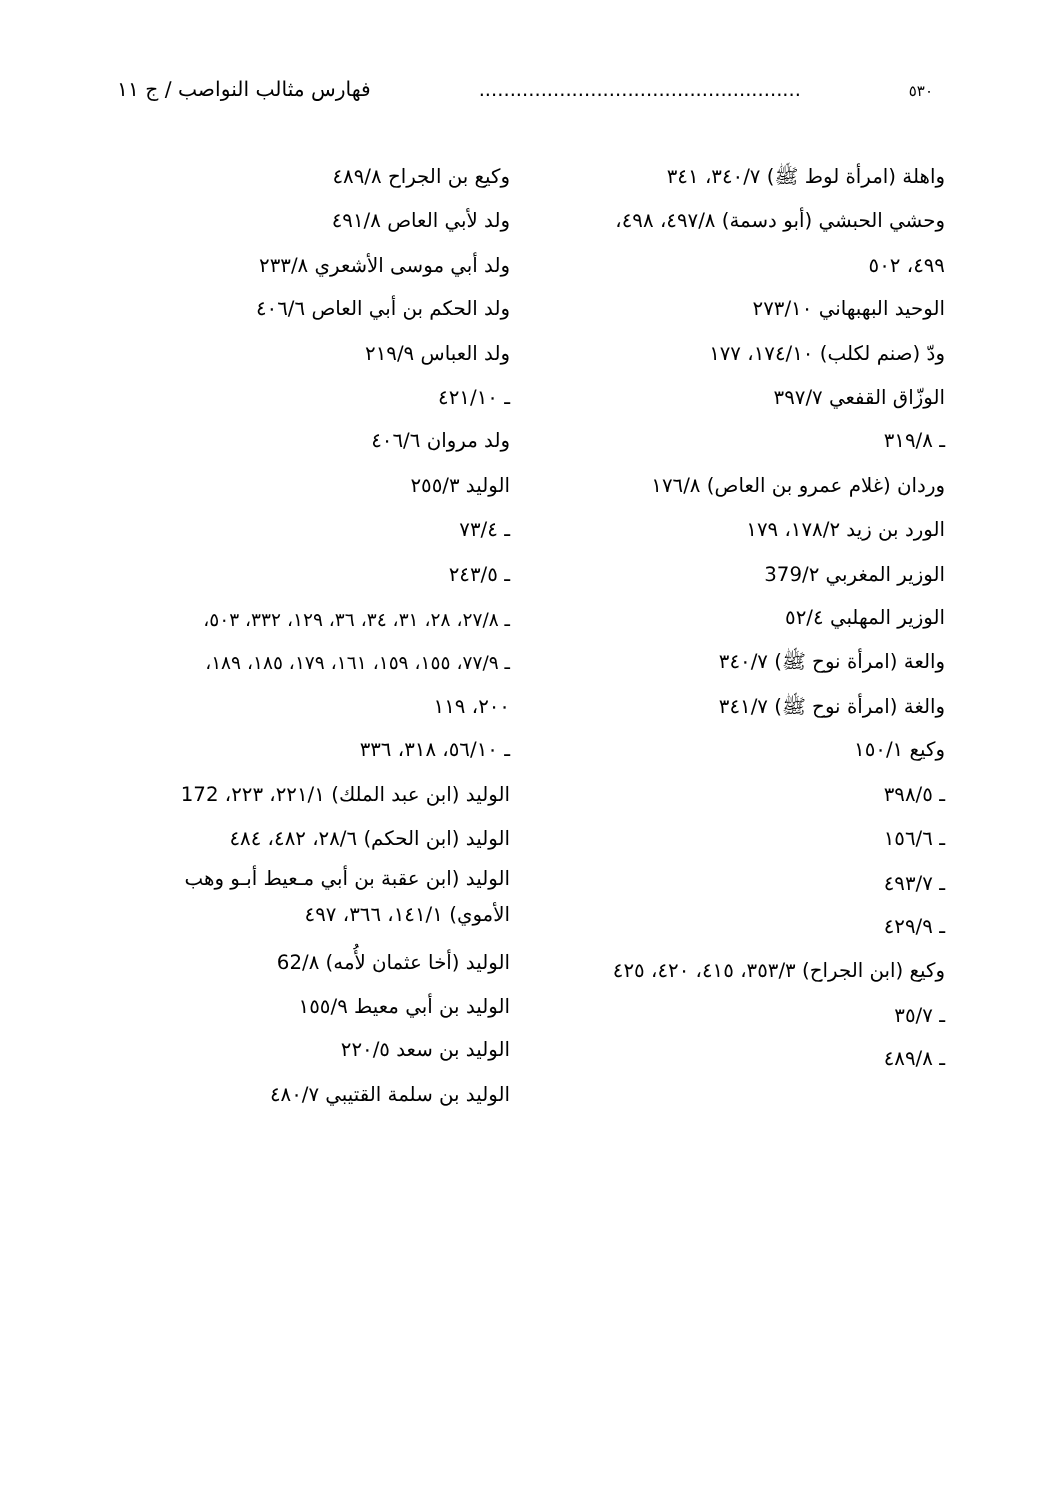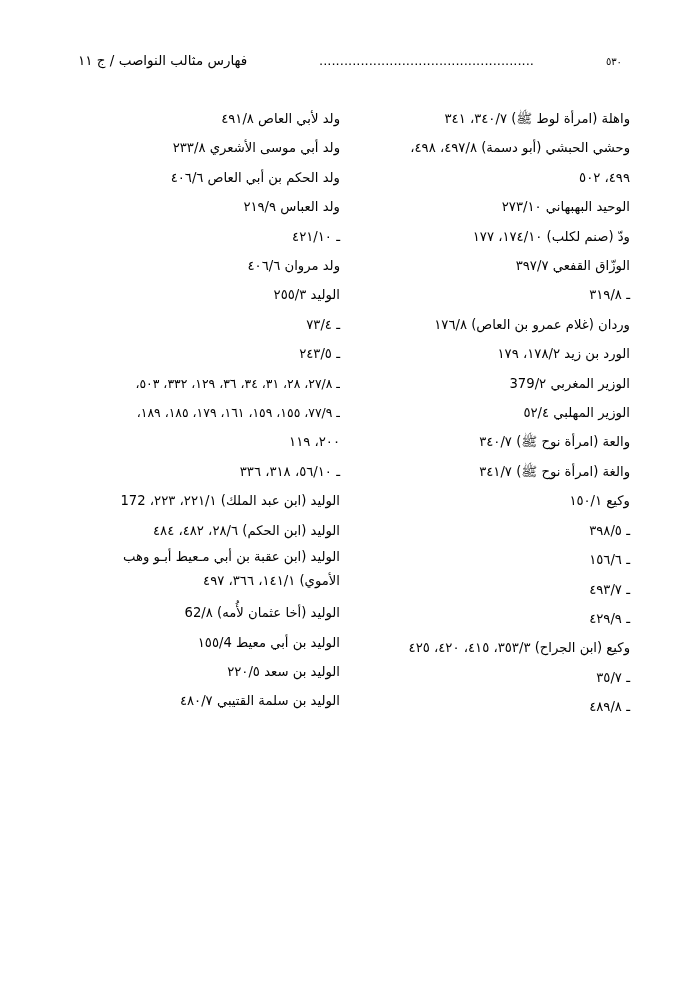--- a/index.html
+++ b/index.html
@@ -121,39 +121,40 @@
       <div class="entry">ـ ٣٩٨/٥</div>
       <div class="entry">ـ ١٥٦/٦</div>
       <div class="entry">ـ ٤٩٣/٧</div>
       <div class="entry">ـ ٤٢٩/٩</div>
       <div class="entry">وكيع (ابن الجراح) ٣٥٣/٣، ٤١٥، ٤٢٠، ٤٢٥</div>
       <div class="entry">ـ ٣٥/٧</div>
       <div class="entry">ـ ٤٨٩/٨</div>
     </div>
 
     <div class="col col-left">
+      <div class="entry">وكيع بن الجراح ٤٨٩/٨</div>
       <div class="entry">ولد لأبي العاص ٤٩١/٨</div>
       <div class="entry">ولد أبي موسى الأشعري ٢٣٣/٨</div>
       <div class="entry">ولد الحكم بن أبي العاص ٤٠٦/٦</div>
       <div class="entry">ولد العباس ٢١٩/٩</div>
       <div class="entry">ـ ٤٢١/١٠</div>
       <div class="entry">ولد مروان ٤٠٦/٦</div>
       <div class="entry">الوليد ٢٥٥/٣</div>
       <div class="entry">ـ ٧٣/٤</div>
       <div class="entry">ـ ٢٤٣/٥</div>
       <div class="entry small">ـ ٢٧/٨، ٢٨، ٣١، ٣٤، ٣٦، ١٢٩، ٣٣٢، ٥٠٣،</div>
       <div class="entry small">ـ ٧٧/٩، ١٥٥، ١٥٩، ١٦١، ١٧٩، ١٨٥، ١٨٩،</div>
       <div class="entry">٢٠٠، ١١٩</div>
       <div class="entry">ـ ٥٦/١٠، ٣١٨، ٣٣٦</div>
       <div class="entry">الوليد (ابن عبد الملك) ٢٢١/١، ٢٢٣، 172</div>
       <div class="entry">الوليد (ابن الحكم) ٢٨/٦، ٤٨٢، ٤٨٤</div>
       <div class="entry wrap">
         <span>الوليد (ابن عقبة بن أبي مـعيط أبـو وهب</span>
         <span class="l2">الأموي) ١٤١/١، ٣٦٦، ٤٩٧</span>
       </div>
       <div class="entry">الوليد (أخا عثمان لأُمه) 62/٨</div>
-      <div class="entry">الوليد بن أبي معيط ١٥٥/4</div>
+      <div class="entry">الوليد بن أبي معيط ١٥٥/٩</div>
       <div class="entry">الوليد بن سعد ٢٢٠/٥</div>
       <div class="entry">الوليد بن سلمة القتيبي ٤٨٠/٧</div>
     </div>
 
   </div>
 </div>
 
 </body></html>

